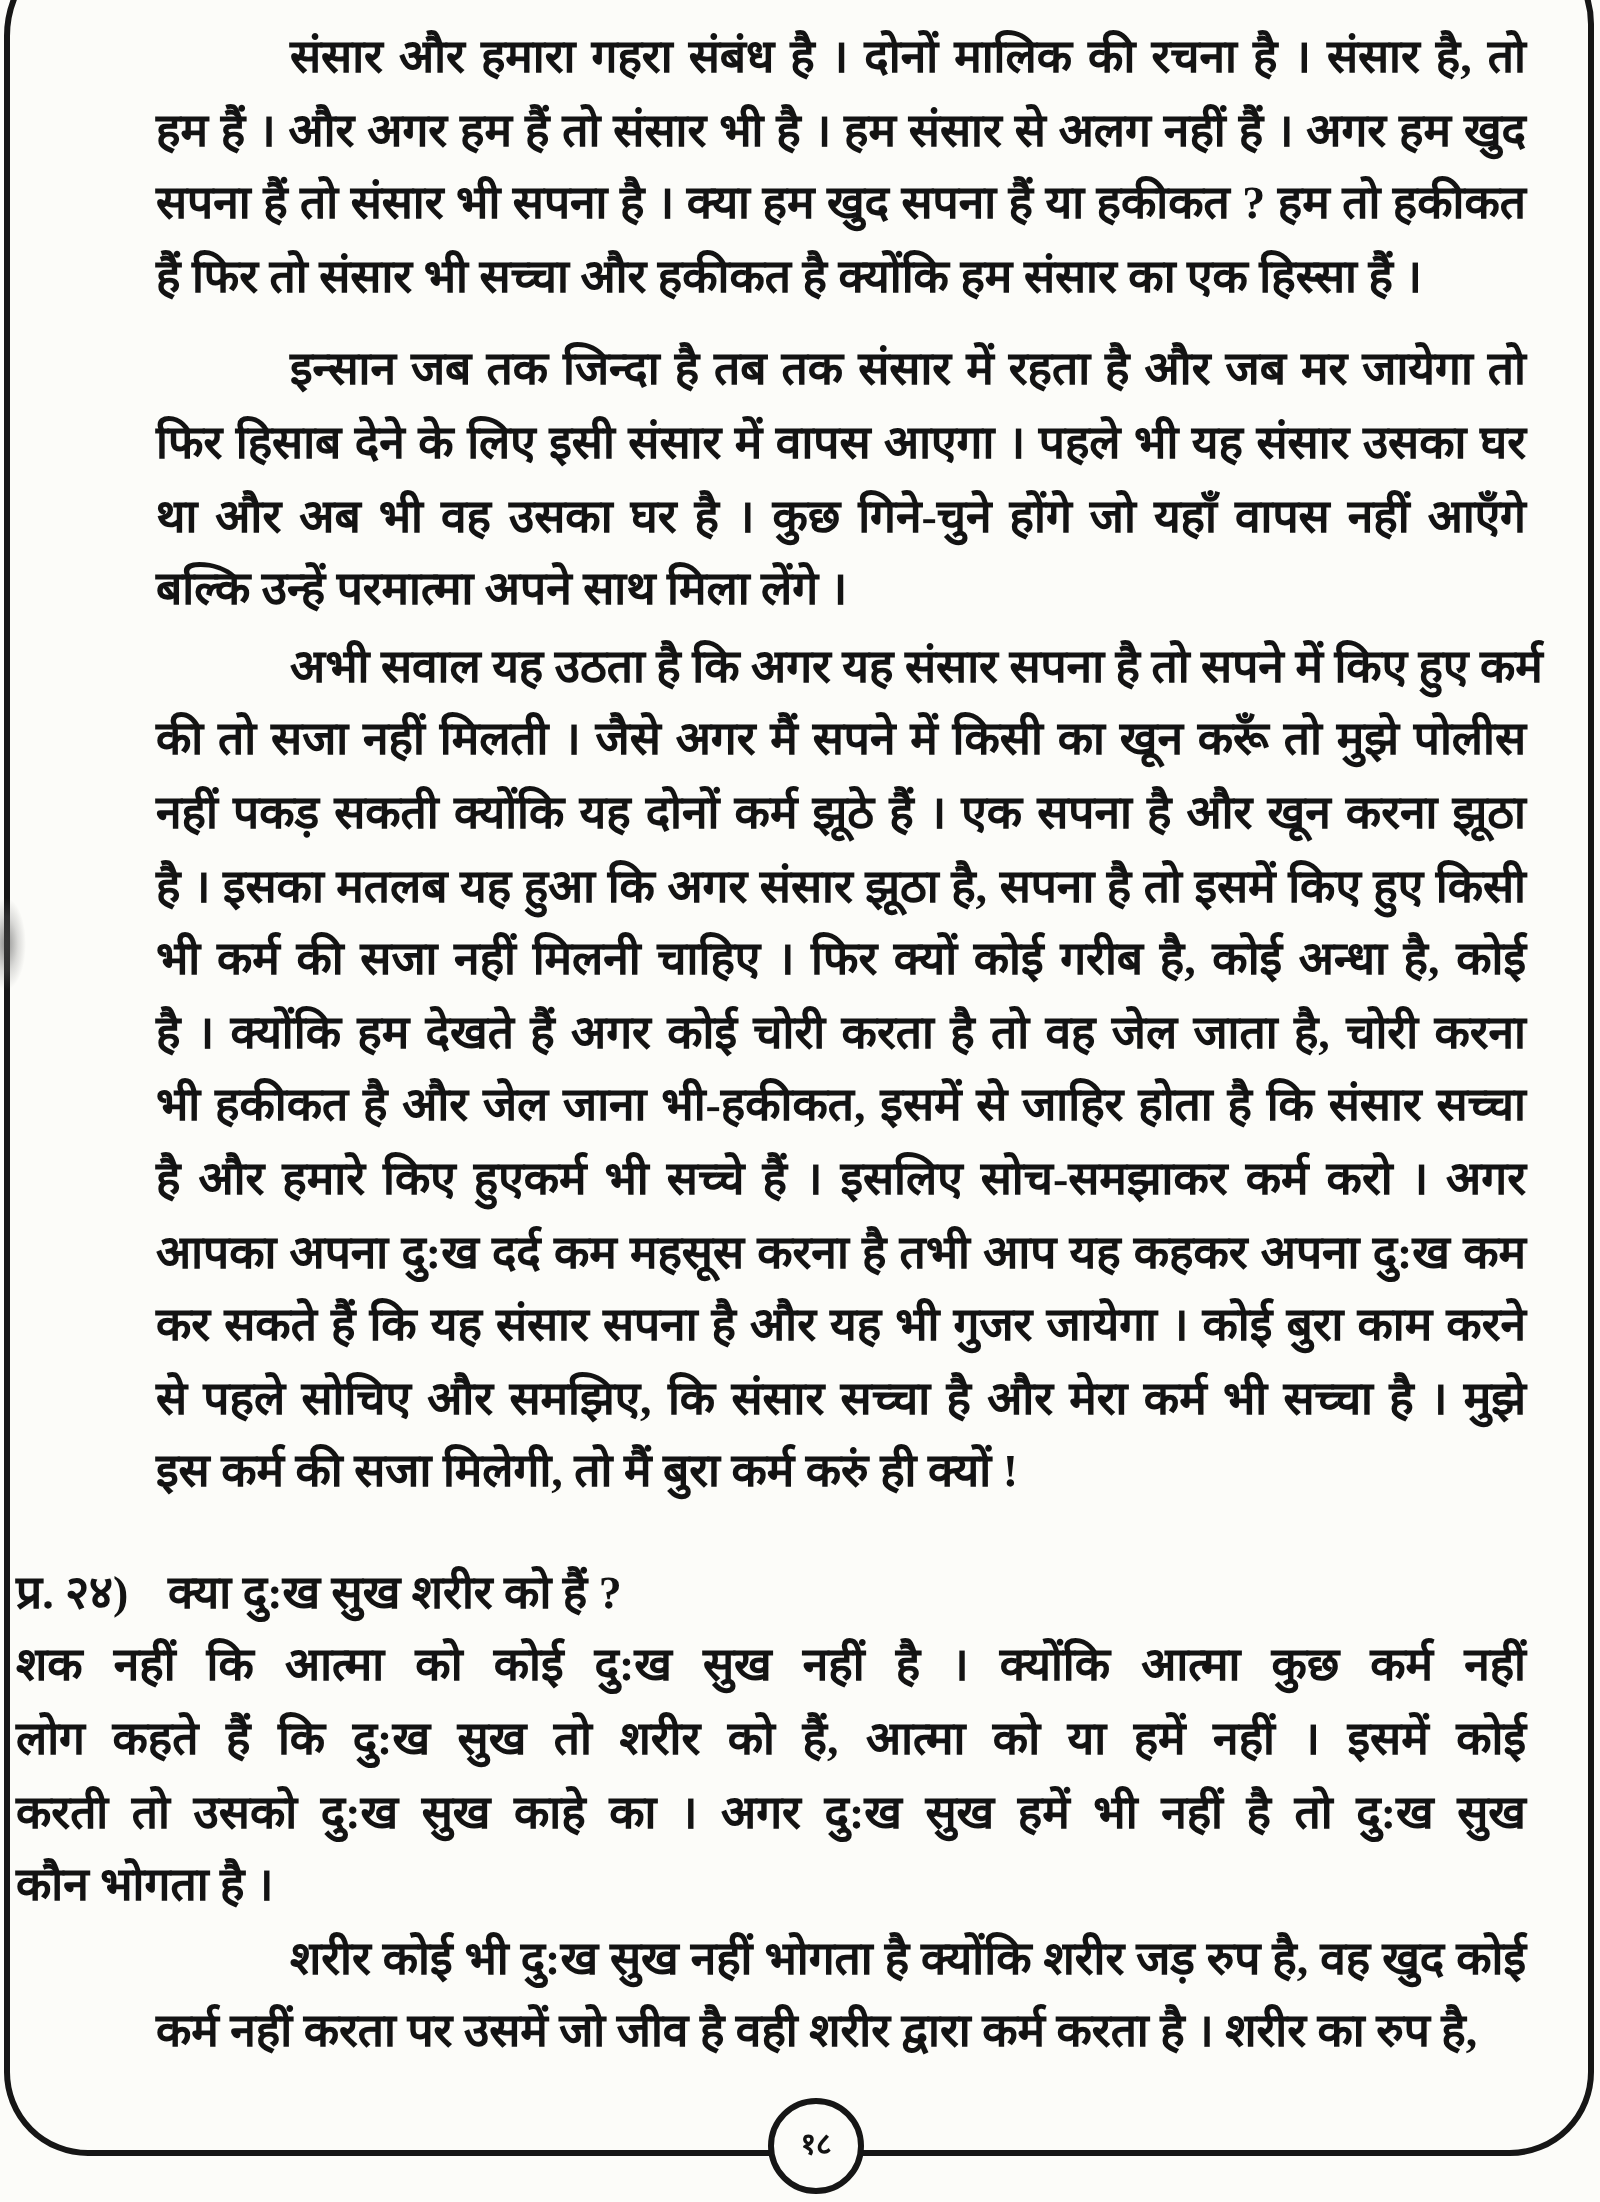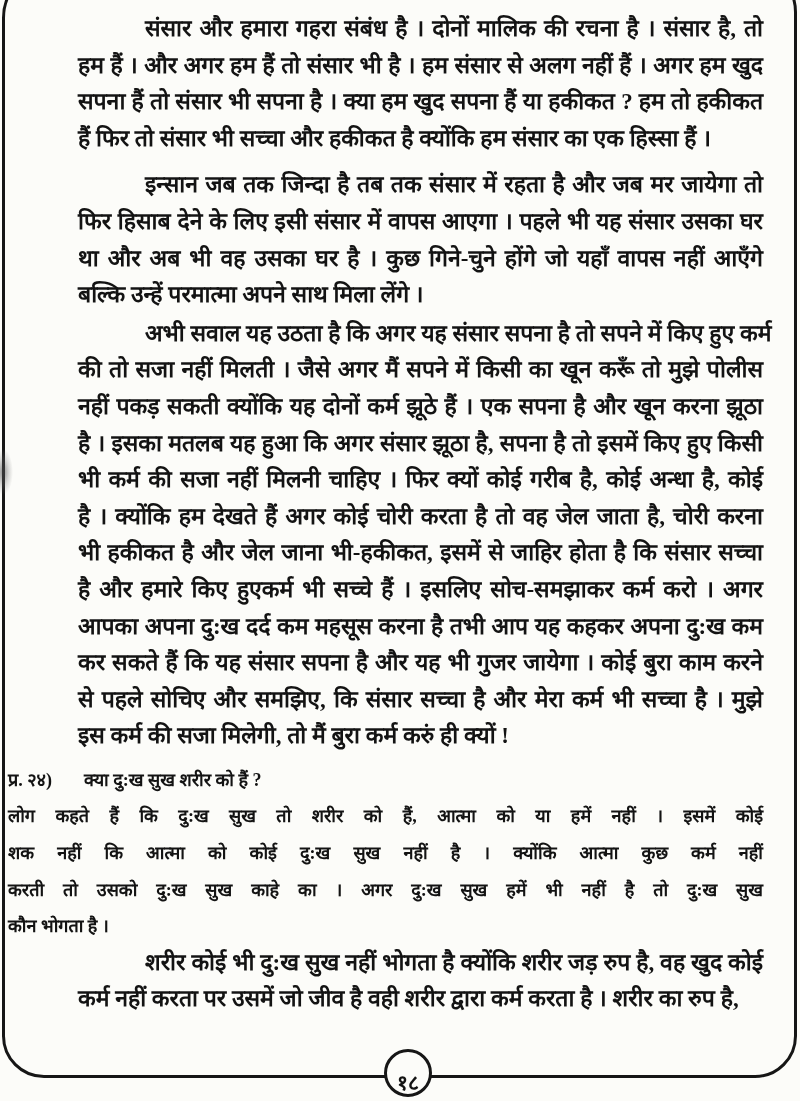--- a/index.html
+++ b/index.html
@@ -56,46 +56,46 @@
   }
   .line.last {
     text-align: right;
     text-align-last: left;
   }
   .line.indent {
     padding-left: 67px;
   }
   .mb10 { margin-bottom: 10px; }
   .mb2  { margin-bottom: 2px; }
-  .mb7  { margin-bottom: 7px; }
+  .mb7  { margin-bottom: 24px; }
   .qa-row {
     display: flex;
     margin: 0 37px 0 8px;
-    font-size: 18px;
+    font-size: 23px;
     line-height: 36.6px;
   }
   .qa-label {
     flex: 0 0 76px;
     white-space: nowrap;
   }
   .qa-body { flex: 1 1 auto; }
   .qa-text { flex: 1 1 auto; }
   .footer-circle {
     position: absolute;
     left: 384px;
     top: 1049px;
     width: 42px;
     height: 42px;
     background: #fcfcf9;
     border: 3px solid #161616;
     border-radius: 50%;
     display: flex;
-    align-items: flex-end;
+    align-items: center;
     justify-content: center;
-    font-size: 21px;
+    font-size: 15px;
     line-height: 1;
   }
 </style>
 </head>
 <body>
 
 <div class="page">
 
   <div class="frame"></div>
   <div class="smudge"></div>
@@ -131,22 +131,22 @@
       <div class="line last">इस कर्म की सजा मिलेगी, तो मैं बुरा कर्म करुं ही क्यों !</div>
     </div>
 
     <div class="qa-row mb7">
       <span class="qa-label">प्र. २४)</span>
       <span class="qa-text">क्या दु:ख सुख शरीर को हैं ?</span>
     </div>
 
     <div class="qa-row">
       <div class="qa-body">
+        <div class="line">शक नहीं कि आत्मा को कोई दु:ख सुख नहीं है । क्योंकि आत्मा कुछ कर्म नहीं</div>
         <div class="line">लोग कहते हैं कि दु:ख सुख तो शरीर को हैं, आत्मा को या हमें नहीं । इसमें कोई</div>
-        <div class="line">शक नहीं कि आत्मा को कोई दु:ख सुख नहीं है । क्योंकि आत्मा कुछ कर्म नहीं</div>
         <div class="line">करती तो उसको दु:ख सुख काहे का । अगर दु:ख सुख हमें भी नहीं है तो दु:ख सुख</div>
         <div class="line last">कौन भोगता है ।</div>
       </div>
     </div>
 
     <div class="para">
       <div class="line indent">शरीर कोई भी दु:ख सुख नहीं भोगता है क्योंकि शरीर जड़ रुप है, वह खुद कोई</div>
       <div class="line last">कर्म नहीं करता पर उसमें जो जीव है वही शरीर द्वारा कर्म करता है । शरीर का रुप है,</div>
     </div>
 

